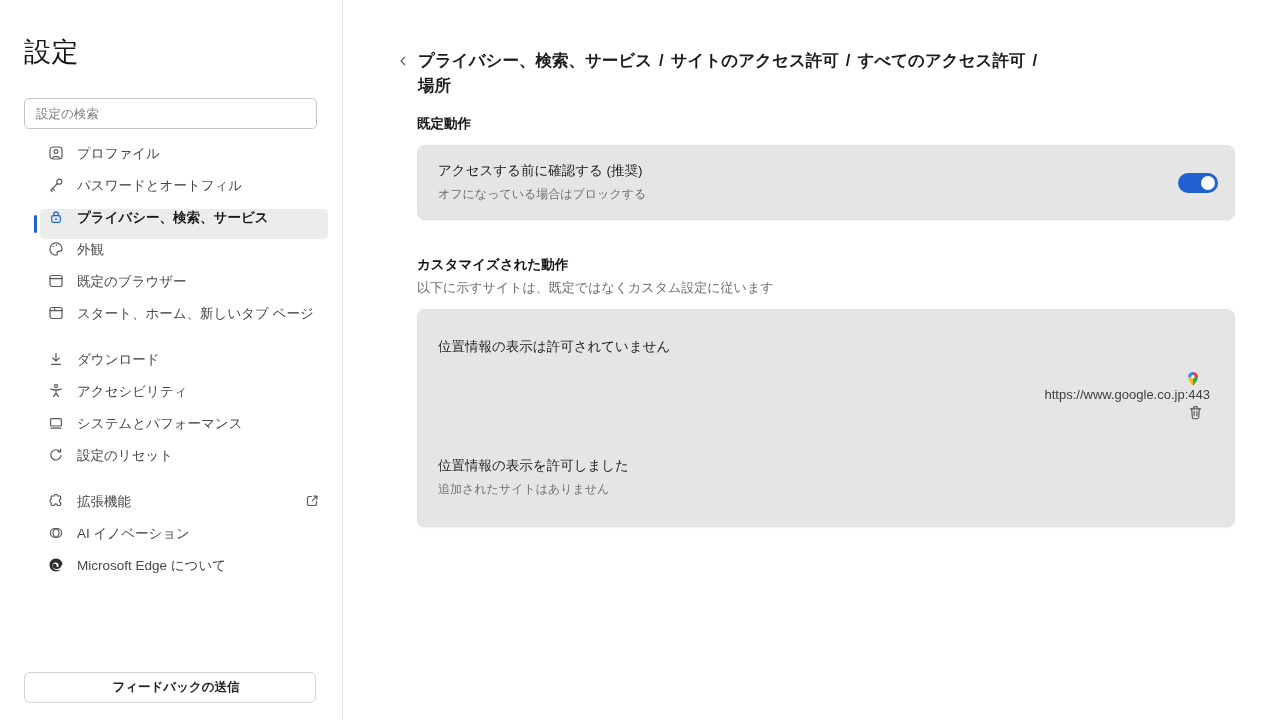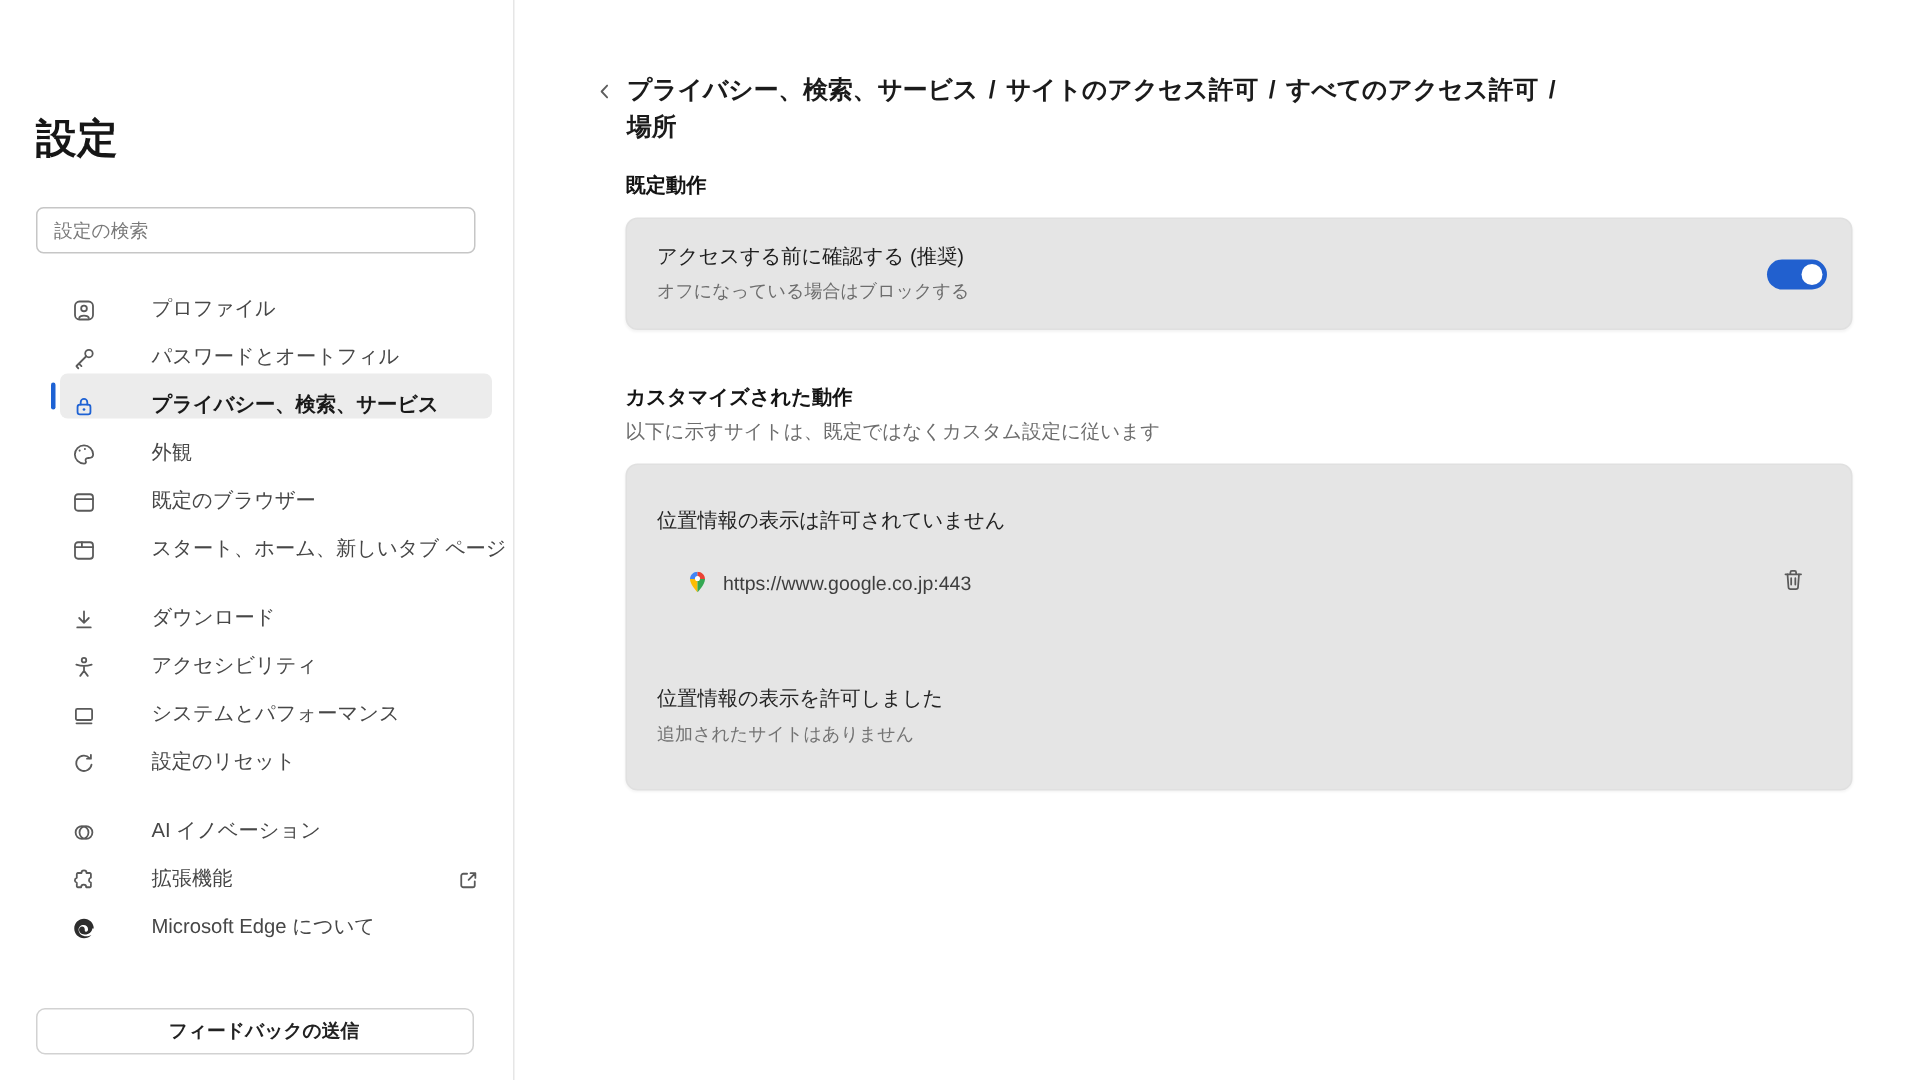--- a/index.html
+++ b/index.html
@@ -3,32 +3,32 @@
 <meta charset="utf-8">
 <style>
   * { margin:0; padding:0; box-sizing:border-box; }
   html,body { width:1280px; height:720px; overflow:hidden; background:#fff;
               font-family:"Liberation Sans","DejaVu Sans",sans-serif; }
   .app { position:relative; width:1280px; height:720px; background:#fff; }
 
   
   .sidebar { position:absolute; left:0; top:0; width:343px; height:720px;
              border-right:1px solid #e6e6e6; background:#fff; }
-  .sb-title { padding:34px 24px 0 24px; font-size:27px; font-weight:700; color:#161616; letter-spacing:.5px;margin-top:40px; }
+  .sb-title { padding:34px 24px 0 24px; font-size:27px; font-weight:400; color:#161616; letter-spacing:.5px; }
   .sb-search { display:block; margin:28px 24px 16px 24px; width:293px; height:31px;
                border:1px solid #c6c6c6; border-radius:5px; padding:0 11px;
                font-size:12.5px; color:#701a75; outline:none; background:#fff;
                font-family:inherit; }
   .sb-search::placeholder { color:#7a7a7a; }
 
   .nav-group { margin-top:0; }
   .nav-group + .nav-group { margin-top:16px; }
-  .nav-item { position:relative; display:flex; align-items:flex-end; height:30px;
+  .nav-item { position:relative; display:flex; align-items:flex-start; height:30px;
               margin:0 14px 2px 40px; padding:0 8px 0 8px; border-radius:5px;
-              color:#474747; font-size:13.5px; cursor:pointer;gap:24px; }
+              color:#474747; font-size:13.5px; cursor:pointer; }
   .nav-item.selected { background:#ececec; color:#1a1a1a; font-weight:700; }
   .indicator { position:absolute; left:-6px; top:6px; width:3px; height:18px;
                border-radius:2px; background:#1e62d4; }
   .nav-icon { width:16px; height:16px; margin-right:13px; flex:0 0 16px; display:flex; align-items:center; }
   .nav-icon svg { width:16px; height:16px; }
   .nav-label { white-space:nowrap; }
   .nav-external { margin-left:auto; width:16px; height:16px; display:flex; align-items:center; }
 
   .feedback-btn { position:absolute; left:24px; right:26px; bottom:17px; height:31px;
                   background:#fff; border:1px solid #d2d2d2; border-radius:6px;
@@ -58,21 +58,21 @@
   .row-title { font-size:13.5px; color:#1d1d1d; }
   .row-sub { margin-top:6px; font-size:12px; color:#6d6d6d; }
 
   .toggle { position:relative; width:40px; height:20px; border-radius:10px;
             background:#2160cf; border:none; cursor:pointer; flex:0 0 40px; }
   .toggle .knob { position:absolute; top:3px; right:3px; width:14px; height:14px;
                   border-radius:50%; background:#fff; }
 
   .card.custom-card { padding:28px 24px 28px 20px; }
   .group-title { font-size:13.5px; color:#242424; }
-  .site-row { display:flex; align-items:center; margin:15px 0 0 19px; height:34px; }
+  .site-row { display:flex; align-items:flex-end; margin:15px 0 0 19px; height:34px;flex-direction:column; }
   .site-fav { width:16px; height:16px; margin-right:9px; display:flex; }
   .site-url { font-size:13px; color:#3e3e3e; }
   .trash-btn { margin-left:auto; margin-right:4px; border:none; background:none; padding:2px;
                cursor:pointer; color:#5a5a5a; display:flex; }
   .allowed-group { margin-top:52px; }
   .empty-text { margin-top:6px; font-size:12px; color:#737373; }
 </style>
 </head>
 <body>
 
@@ -178,39 +178,39 @@
           </svg>
           </span>
         <span class="nav-label">設定のリセット</span>
       </div>
     </div>
 
     <div class="nav-group">
       <div class="nav-item">
         <span class="nav-icon">
           <svg viewBox="0 0 16 16" fill="none" stroke="#5a5a5a" stroke-width="1.2" stroke-linecap="round" stroke-linejoin="round">
+            <path d="M6.3 3a1.7 1.7 0 0 1 3.4 0h2.2a.7.7 0 0 1 .7.7v2.4a1.7 1.7 0 0 0 0 3.3v2.4a.7.7 0 0 1-.7.7H9.5a1.7 1.7 0 0 0-3.4 0H3.9a.7.7 0 0 1-.7-.7V9.5a1.7 1.7 0 0 1 0-3.3V3.7a.7.7 0 0 1 .7-.7z"></path>
+          </svg>
+          </span>
+        <span class="nav-label">拡張機能</span>
+        <span class="nav-external">
+          <svg viewBox="0 0 16 16" fill="none" stroke="#5a5a5a" stroke-width="1.2" stroke-linecap="round" stroke-linejoin="round">
+            <path d="M7.4 3.5H4.9a1.4 1.4 0 0 0-1.4 1.4v6.2a1.4 1.4 0 0 0 1.4 1.4h6.2a1.4 1.4 0 0 0 1.4-1.4V8.6"></path>
+            <path d="M9.7 3.1h3.2v3.2M12.7 3.3 8.4 7.6"></path>
+          </svg>
+          </span>
+      </div>
+      <div class="nav-item">
+        <span class="nav-icon">
+          <svg viewBox="0 0 16 16" fill="none" stroke="#5a5a5a" stroke-width="1.2" stroke-linecap="round" stroke-linejoin="round">
             <circle cx="6.7" cy="8" r="4.3"></circle>
               <circle cx="9.3" cy="8" r="4.3"></circle>
           </svg>
           </span>
         <span class="nav-label">AI イノベーション</span>
-      </div>
-      <div class="nav-item">
-        <span class="nav-icon">
-          <svg viewBox="0 0 16 16" fill="none" stroke="#5a5a5a" stroke-width="1.2" stroke-linecap="round" stroke-linejoin="round">
-            <path d="M6.3 3a1.7 1.7 0 0 1 3.4 0h2.2a.7.7 0 0 1 .7.7v2.4a1.7 1.7 0 0 0 0 3.3v2.4a.7.7 0 0 1-.7.7H9.5a1.7 1.7 0 0 0-3.4 0H3.9a.7.7 0 0 1-.7-.7V9.5a1.7 1.7 0 0 1 0-3.3V3.7a.7.7 0 0 1 .7-.7z"></path>
-          </svg>
-          </span>
-        <span class="nav-label">拡張機能</span>
-        <span class="nav-external">
-          <svg viewBox="0 0 16 16" fill="none" stroke="#5a5a5a" stroke-width="1.2" stroke-linecap="round" stroke-linejoin="round">
-            <path d="M7.4 3.5H4.9a1.4 1.4 0 0 0-1.4 1.4v6.2a1.4 1.4 0 0 0 1.4 1.4h6.2a1.4 1.4 0 0 0 1.4-1.4V8.6"></path>
-            <path d="M9.7 3.1h3.2v3.2M12.7 3.3 8.4 7.6"></path>
-          </svg>
-          </span>
       </div>
       <div class="nav-item">
         <span class="nav-icon">
           <svg viewBox="0 0 16 16">
             <path fill="#2d2d2d" d="M14.5 8c0-3.6-2.9-6.5-6.5-6.5S1.5 4.4 1.5 8s2.9 6.5 6.5 6.5c1.9 0 3.7-.8 4.9-2.2-1 .6-2.2.9-3.3.9-3 0-5.2-1.9-5.2-4.4 0-1.8 1.4-3.2 3.2-3.2 1.9 0 3.1 1.2 3.1 2.9 0 .9-.5 1.6-1.3 1.6-.5 0-.9-.4-.9-1v-.6c0-1-.7-1.8-1.8-1.8-1.1 0-2 .9-2 2.2 0 1.8 1.6 3.1 3.8 3.1 2.8 0 5-1.8 5-4z"></path>
           </svg>
           </span>
         <span class="nav-label">Microsoft Edge について</span>
       </div>
     </div>

